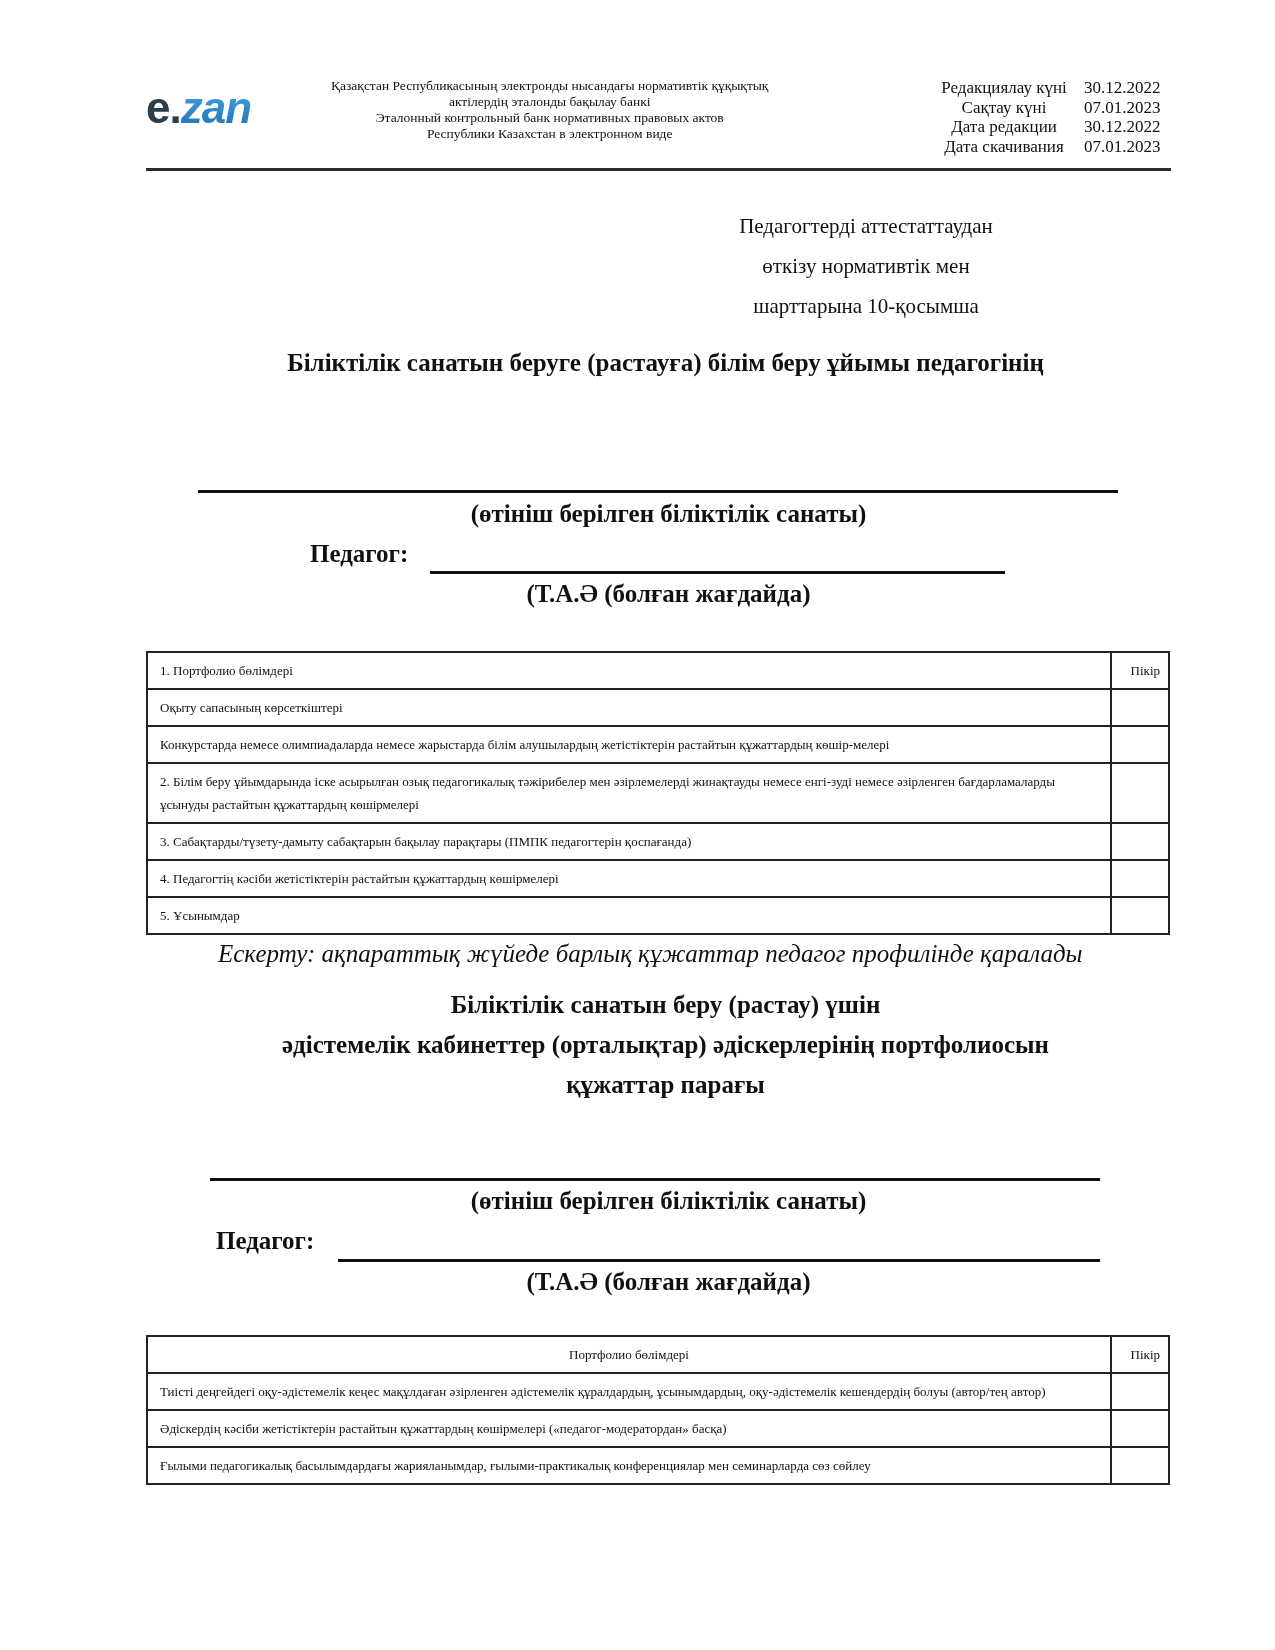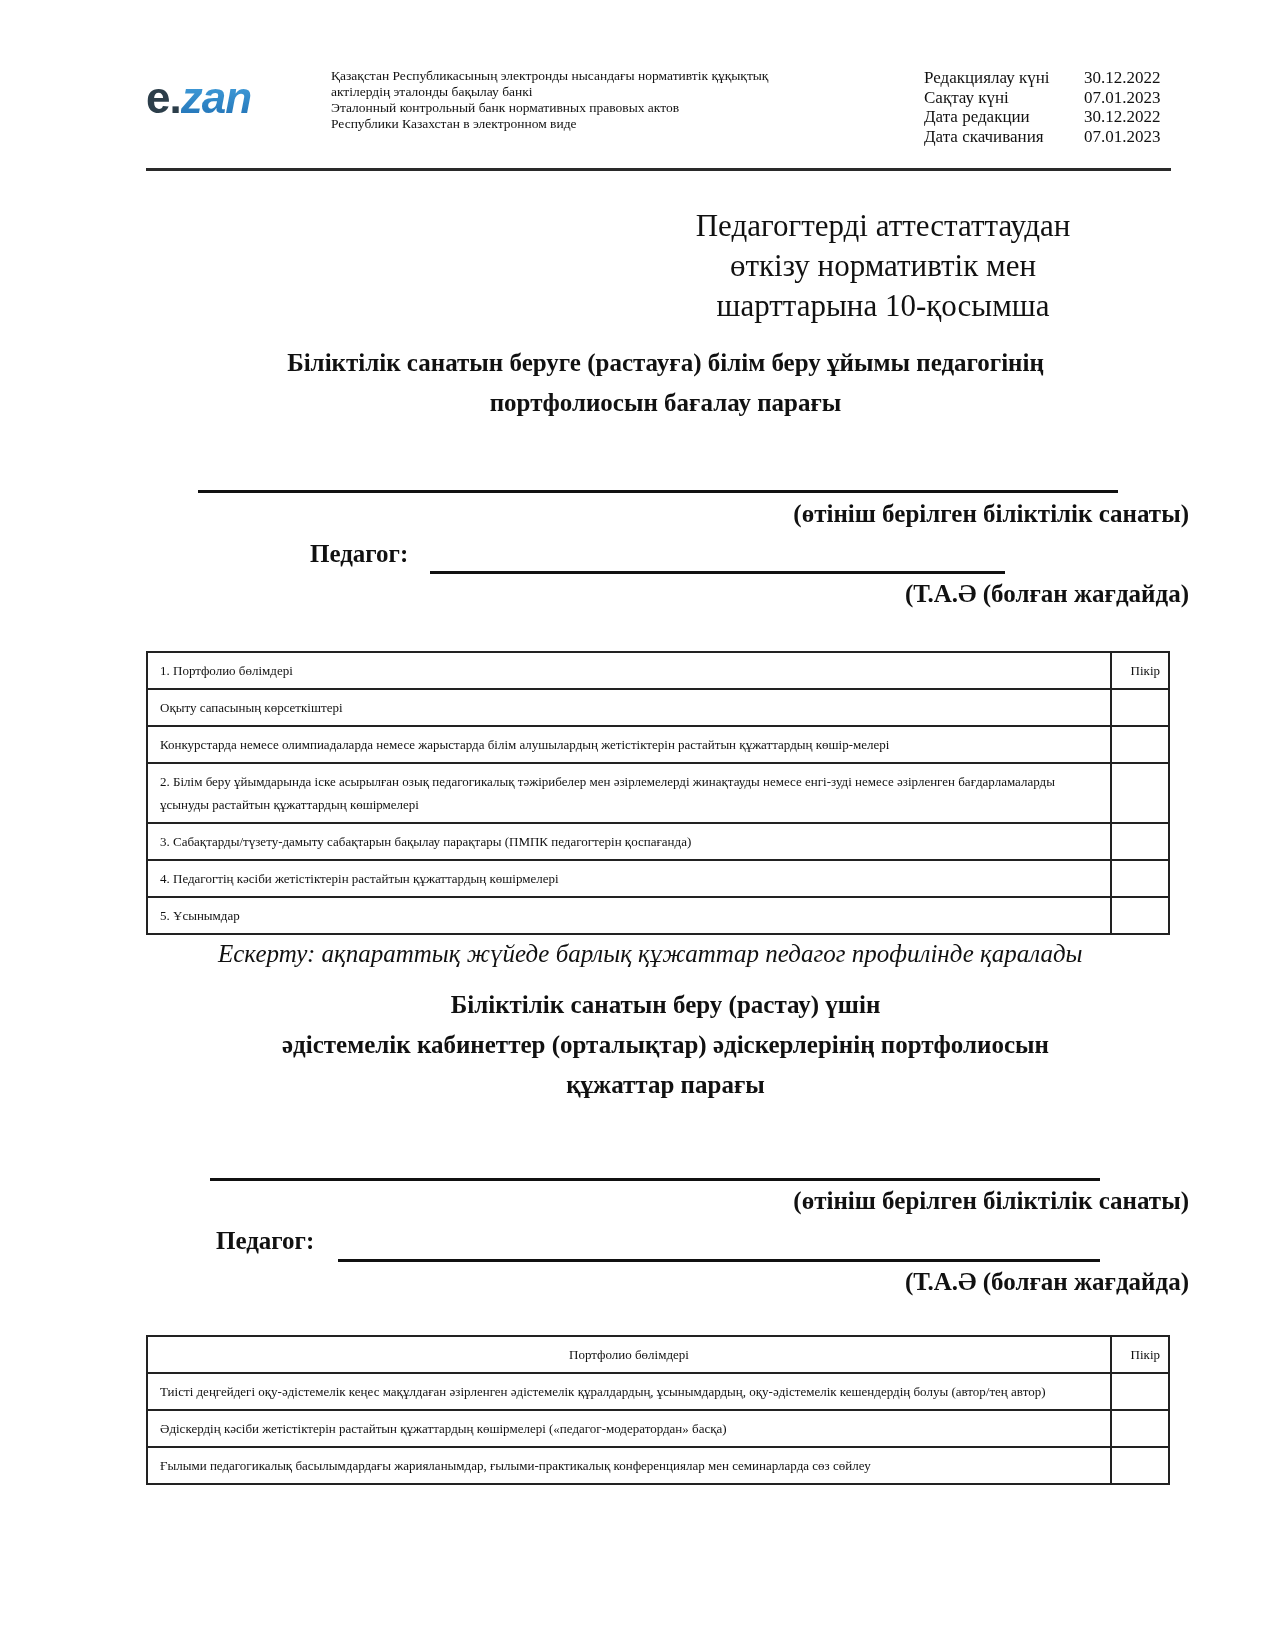--- a/index.html
+++ b/index.html
@@ -1,37 +1,37 @@
 <!DOCTYPE html>
 <html><head>
 <meta charset="utf-8">
 <style>
   html, body { margin: 0; padding: 0; background: #ffffff; }
   body { width: 1275px; height: 1650px; position: relative; overflow: hidden;
          font-family: "Liberation Serif", "DejaVu Serif", serif; color: #111; }
 
   
-  .hdr { position: absolute; left: 146px; top: 62px; width: 1025px; height: 108px; }
+  .hdr { position: absolute; left: 146px; top: 72px; width: 1025px; height: 108px; text-align: center; }
   .logo { position: absolute; left: 0; top: 14px; font-family: "Liberation Sans", "DejaVu Sans", sans-serif;
           font-weight: bold; font-style: italic; font-size: 44px; letter-spacing: -1px; line-height: 1; }
   .logo .e { color: #2c3e4a; font-style: normal; }
   .logo .dot { color: #2c3e4a; font-style: normal; }
   .logo .zan { background: linear-gradient(#4aa9e4, #1f6fb3); -webkit-background-clip: text; background-clip: text; color: transparent; }
   .hdr-center { position: absolute; left: 185px; top: 6px; font-size: 13.5px; line-height: 16px; }
   .hdr-right { position: absolute; left: 778px; top: 6px; font-size: 17px; line-height: 19.5px; }
   .hdr-right .row { display: flex; }
   .hdr-right .k { width: 160px; }
   .hdr-rule { position: absolute; left: 146px; top: 168px; width: 1025px; height: 3px; background: #2a2a2a; }
 
-  .annex { position: absolute; left: 693px; top: 206px; width: 380px; text-align: center;
-           font-size: 31px; line-height: 40px; }
+  .annex { position: absolute; left: 676px; top: 206px; width: 380px; text-align: center;
+           font-size: 21px; line-height: 40px; }
 
   .title { position: absolute; left: 153px; width: 1025px; text-align: center; font-weight: bold;
            font-size: 25px; line-height: 40px; }
-  .bold-center { position: absolute; left: 164px; width: 1025px; text-align: right; font-weight: bold; font-size: 25px; }
+  .bold-center { position: absolute; left: 156px; width: 1025px; text-align: center; font-weight: bold; font-size: 25px; }
   .uline { position: absolute; height: 3px; background: #111; }
   .ped { position: absolute; font-weight: bold; font-size: 25px; }
 
   table.pf { position: absolute; left: 146px; width: 1024px; border-collapse: collapse; font-size: 13px; }
   table.pf td, table.pf th { border: 2px solid #222; padding: 6px 12px 6px 12px; line-height: 23px; vertical-align: top; font-weight: normal; text-align: left; }
   table.pf td.c2, table.pf th.c2 { width: 40px; text-align: right; padding: 6px 8px; }
   table.pf th.center { text-align: center; }
 
   .note { position: absolute; left: 218px; top: 940px; font-size: 25px; white-space: nowrap; font-style: italic; }
 </style>
@@ -70,21 +70,20 @@
 <div class="hdr-rule"></div>
 
 <div class="annex">
   <div>Педагогтерді аттестаттаудан</div>
   <div>өткізу нормативтік мен</div>
   <div>шарттарына 10-қосымша</div>
 </div>
 
 <div class="title" style="top:343px;">
   <div>Біліктілік санатын беруге (растауға) білім беру ұйымы педагогінің</div>
-  <div>портфолиосын бағалау парағы</div>
 </div>
 <div class="uline" style="left:198px; top:490px; width:920px;"></div>
 <div class="bold-center" style="top:500px;">(өтініш берілген біліктілік санаты)</div>
 <div class="ped" style="left:310px; top:540px;">Педагог:</div>
 <div class="uline" style="left:430px; top:571px; width:575px;"></div>
 <div class="bold-center" style="top:580px;">(Т.А.Ә (болған жағдайда)</div>
 
 <table class="pf" style="top:651px;">
   <tbody>
       <tr>

